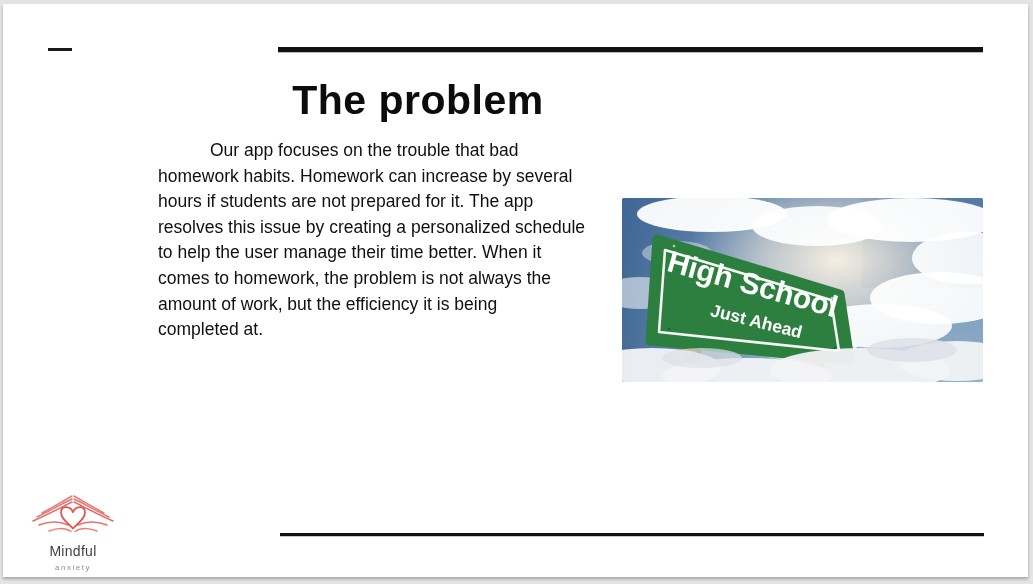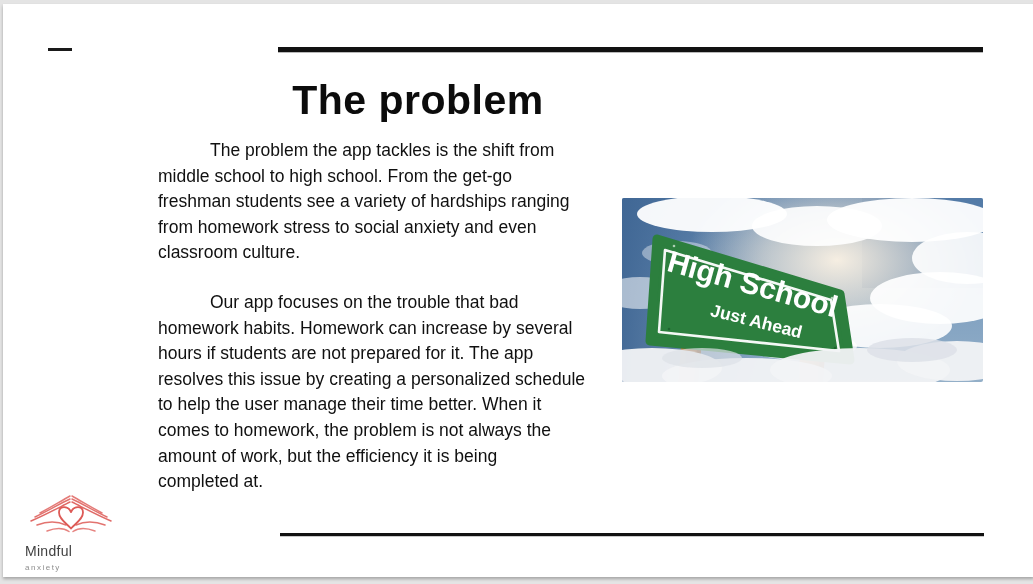--- a/index.html
+++ b/index.html
@@ -7,21 +7,20 @@
     width:1033px;height:584px;
     background:#e4e4e4;
     font-family:"Liberation Sans", sans-serif;
     position:relative;overflow:hidden;
   }
   .viewport{position:absolute;left:0;top:0;width:1033px;height:584px;}
   .slide{
     position:absolute;left:3px;top:4px;width:1025px;height:573px;
     background:#ffffff;
     box-shadow:0 2px 3px rgba(0,0,0,0.28);
-    padding-left:6px;
   }
   .accent-dash{
     position:absolute;left:45px;top:44px;width:24px;height:3px;
     background:#1a1a1a;
   }
   .top-bar{
     position:absolute;left:275px;top:43px;width:705px;height:5px;
     background:#111111;
     box-shadow:0 1px 0 #b9b9b9;
   }
@@ -47,20 +46,21 @@
     text-indent:52px;
   }
   .body-textbox p + p{margin-top:24px;}
   .photo{
     position:absolute;left:619px;top:194px;width:361px;height:184px;
     margin:0;border-radius:2px;overflow:hidden;
   }
   .photo svg{display:block;}
   .logo{
     position:absolute;left:22px;top:488px;width:96px;
+    text-align:center;
   }
   .logo-name{
     font-size:14px;color:#3f3f3f;font-weight:500;letter-spacing:0.3px;
     margin-top:1px;
   }
   .logo-sub{
     font-size:8px;color:#8d8d8d;letter-spacing:1.5px;
     margin-top:4px;
   }
 </style>
@@ -69,25 +69,20 @@
 
 <div class="viewport">
   <div class="slide">
 
     <div class="accent-dash"></div>
     <div class="top-bar"></div>
 
     <h1 class="slide-title">The problem</h1>
 
     <div class="body-textbox">
-      <p>The problem the app tackles is the shift from
-middle school to high school. From the get-go
-freshman students see a variety of hardships ranging
-from homework stress to social anxiety and even
-classroom culture.</p>
       <p>Our app focuses on the trouble that bad
 homework habits. Homework can increase by several
 hours if students are not prepared for it.  The app
 resolves this issue by creating a personalized schedule
 to help the user manage their time better. When it
 comes to homework, the problem is not always the
 amount of work, but the efficiency it is being
 completed at.</p>
     </div>
 

